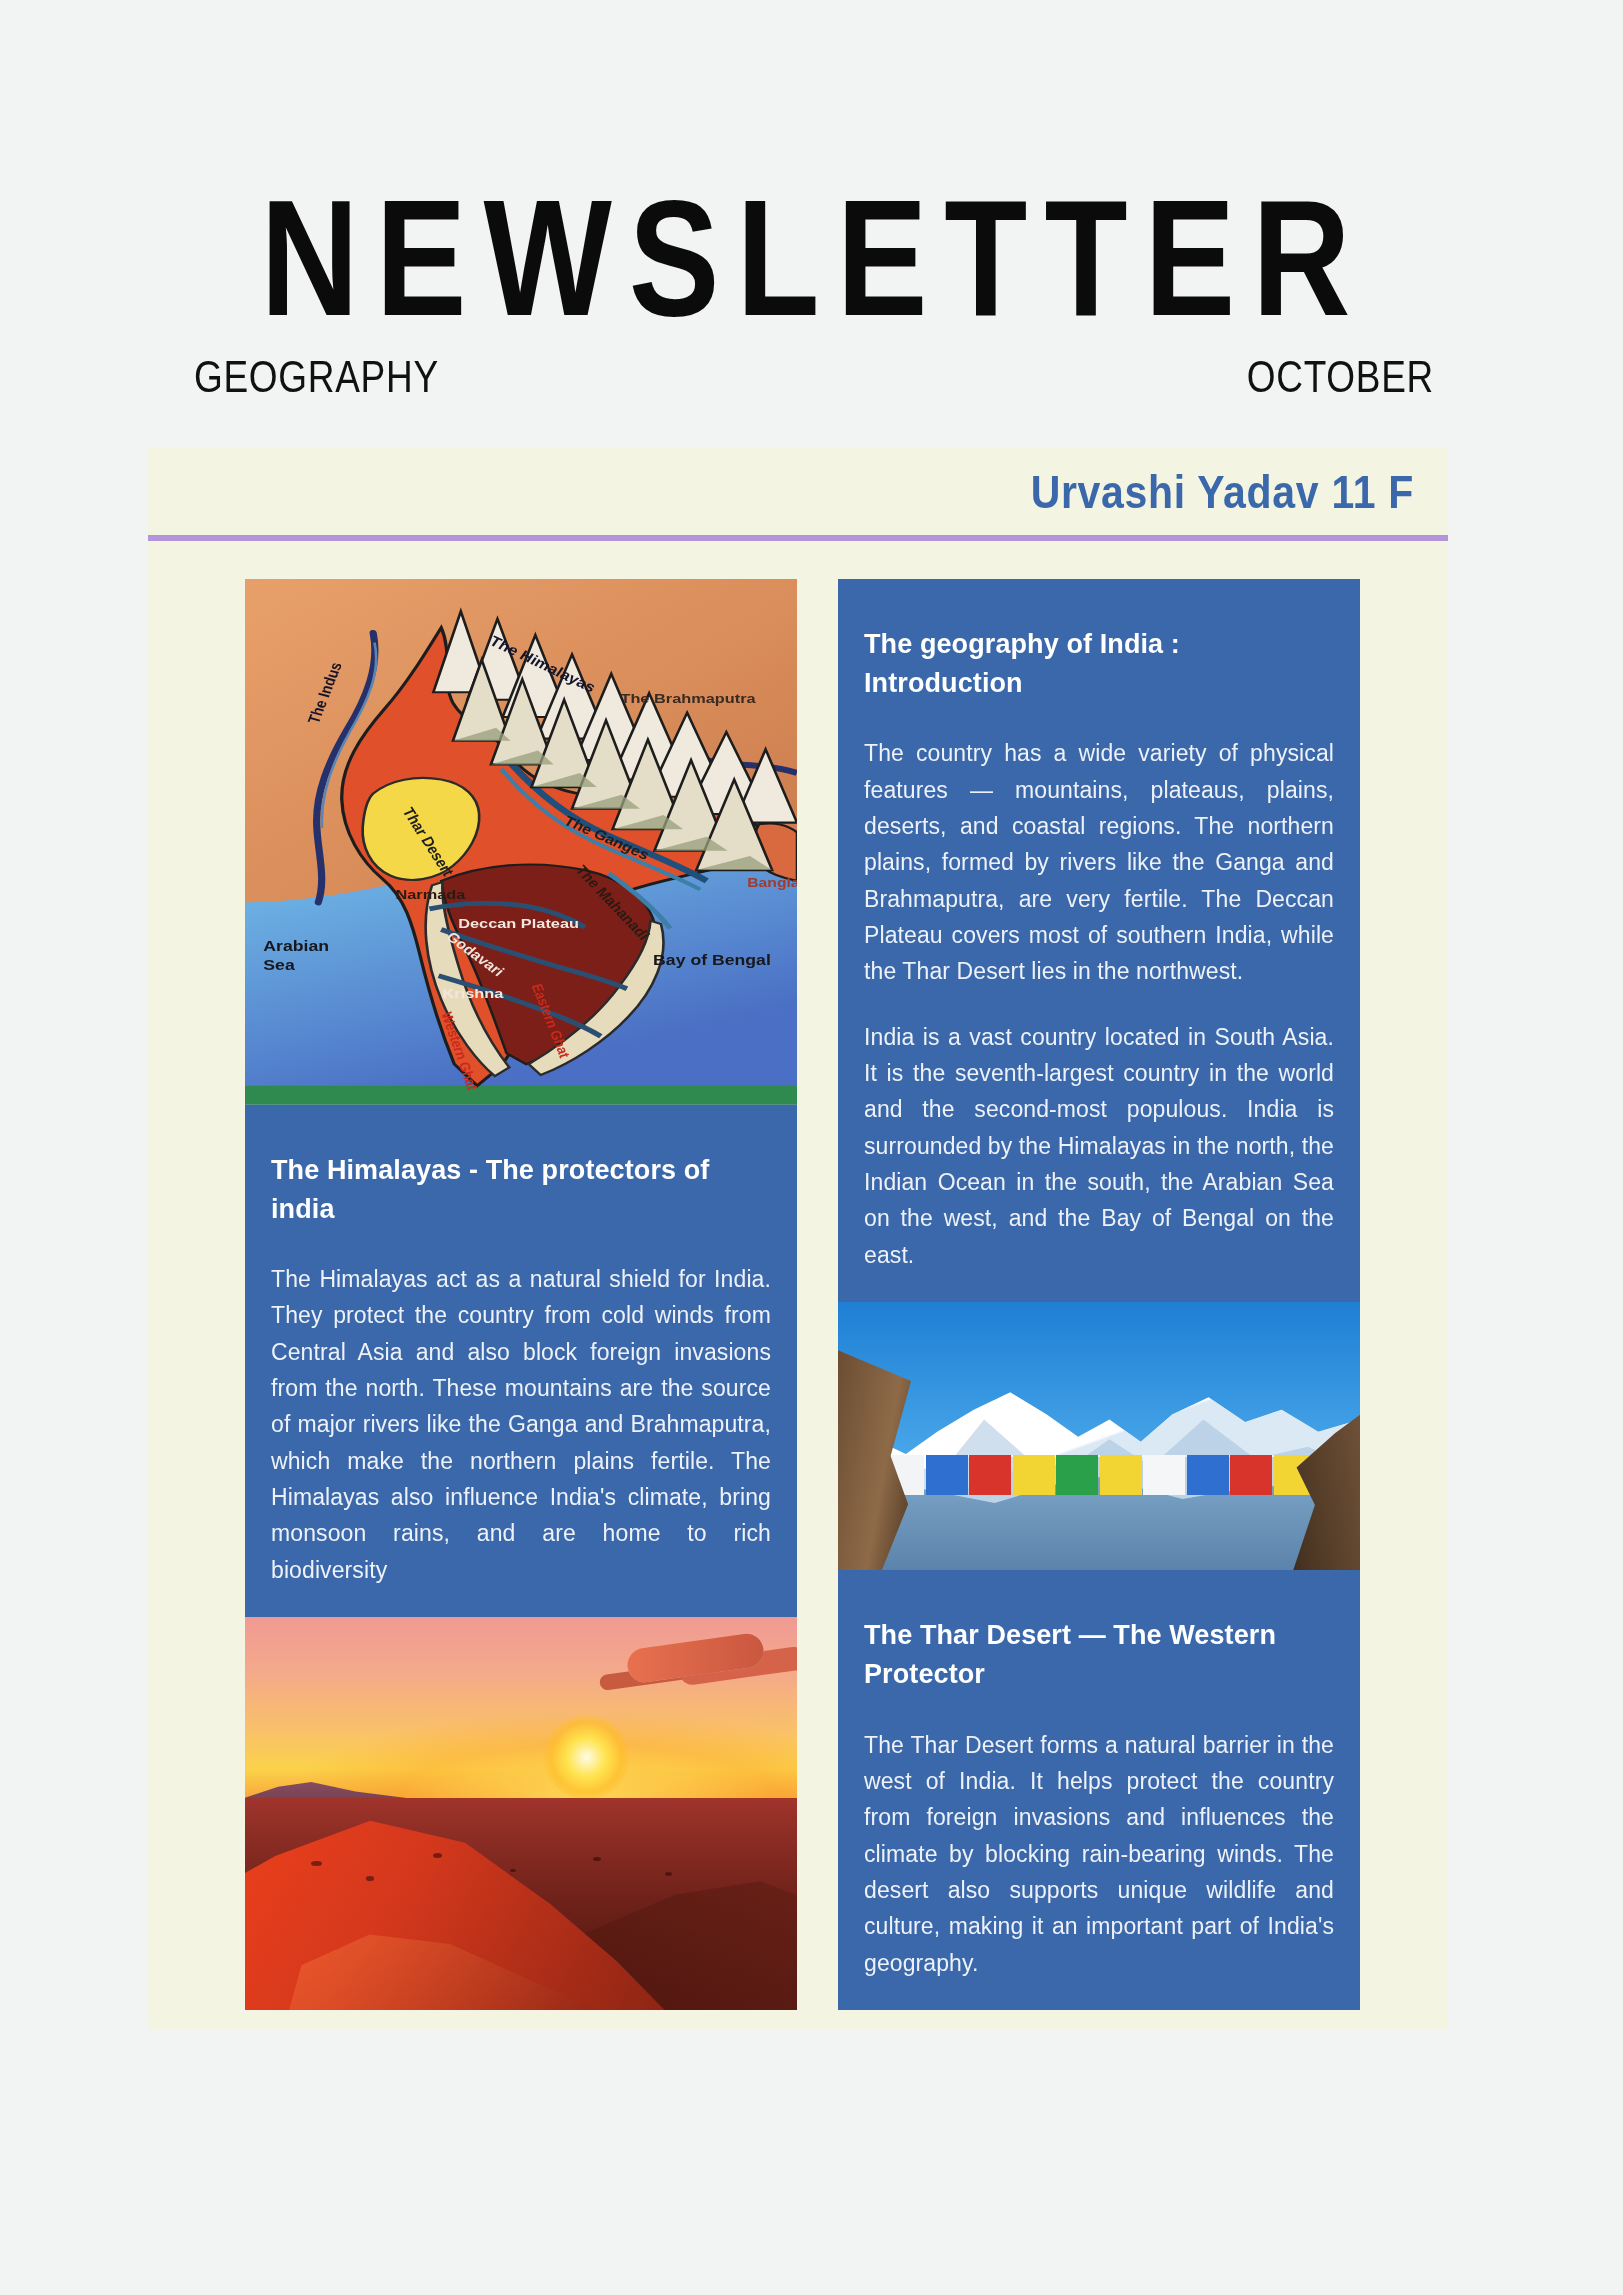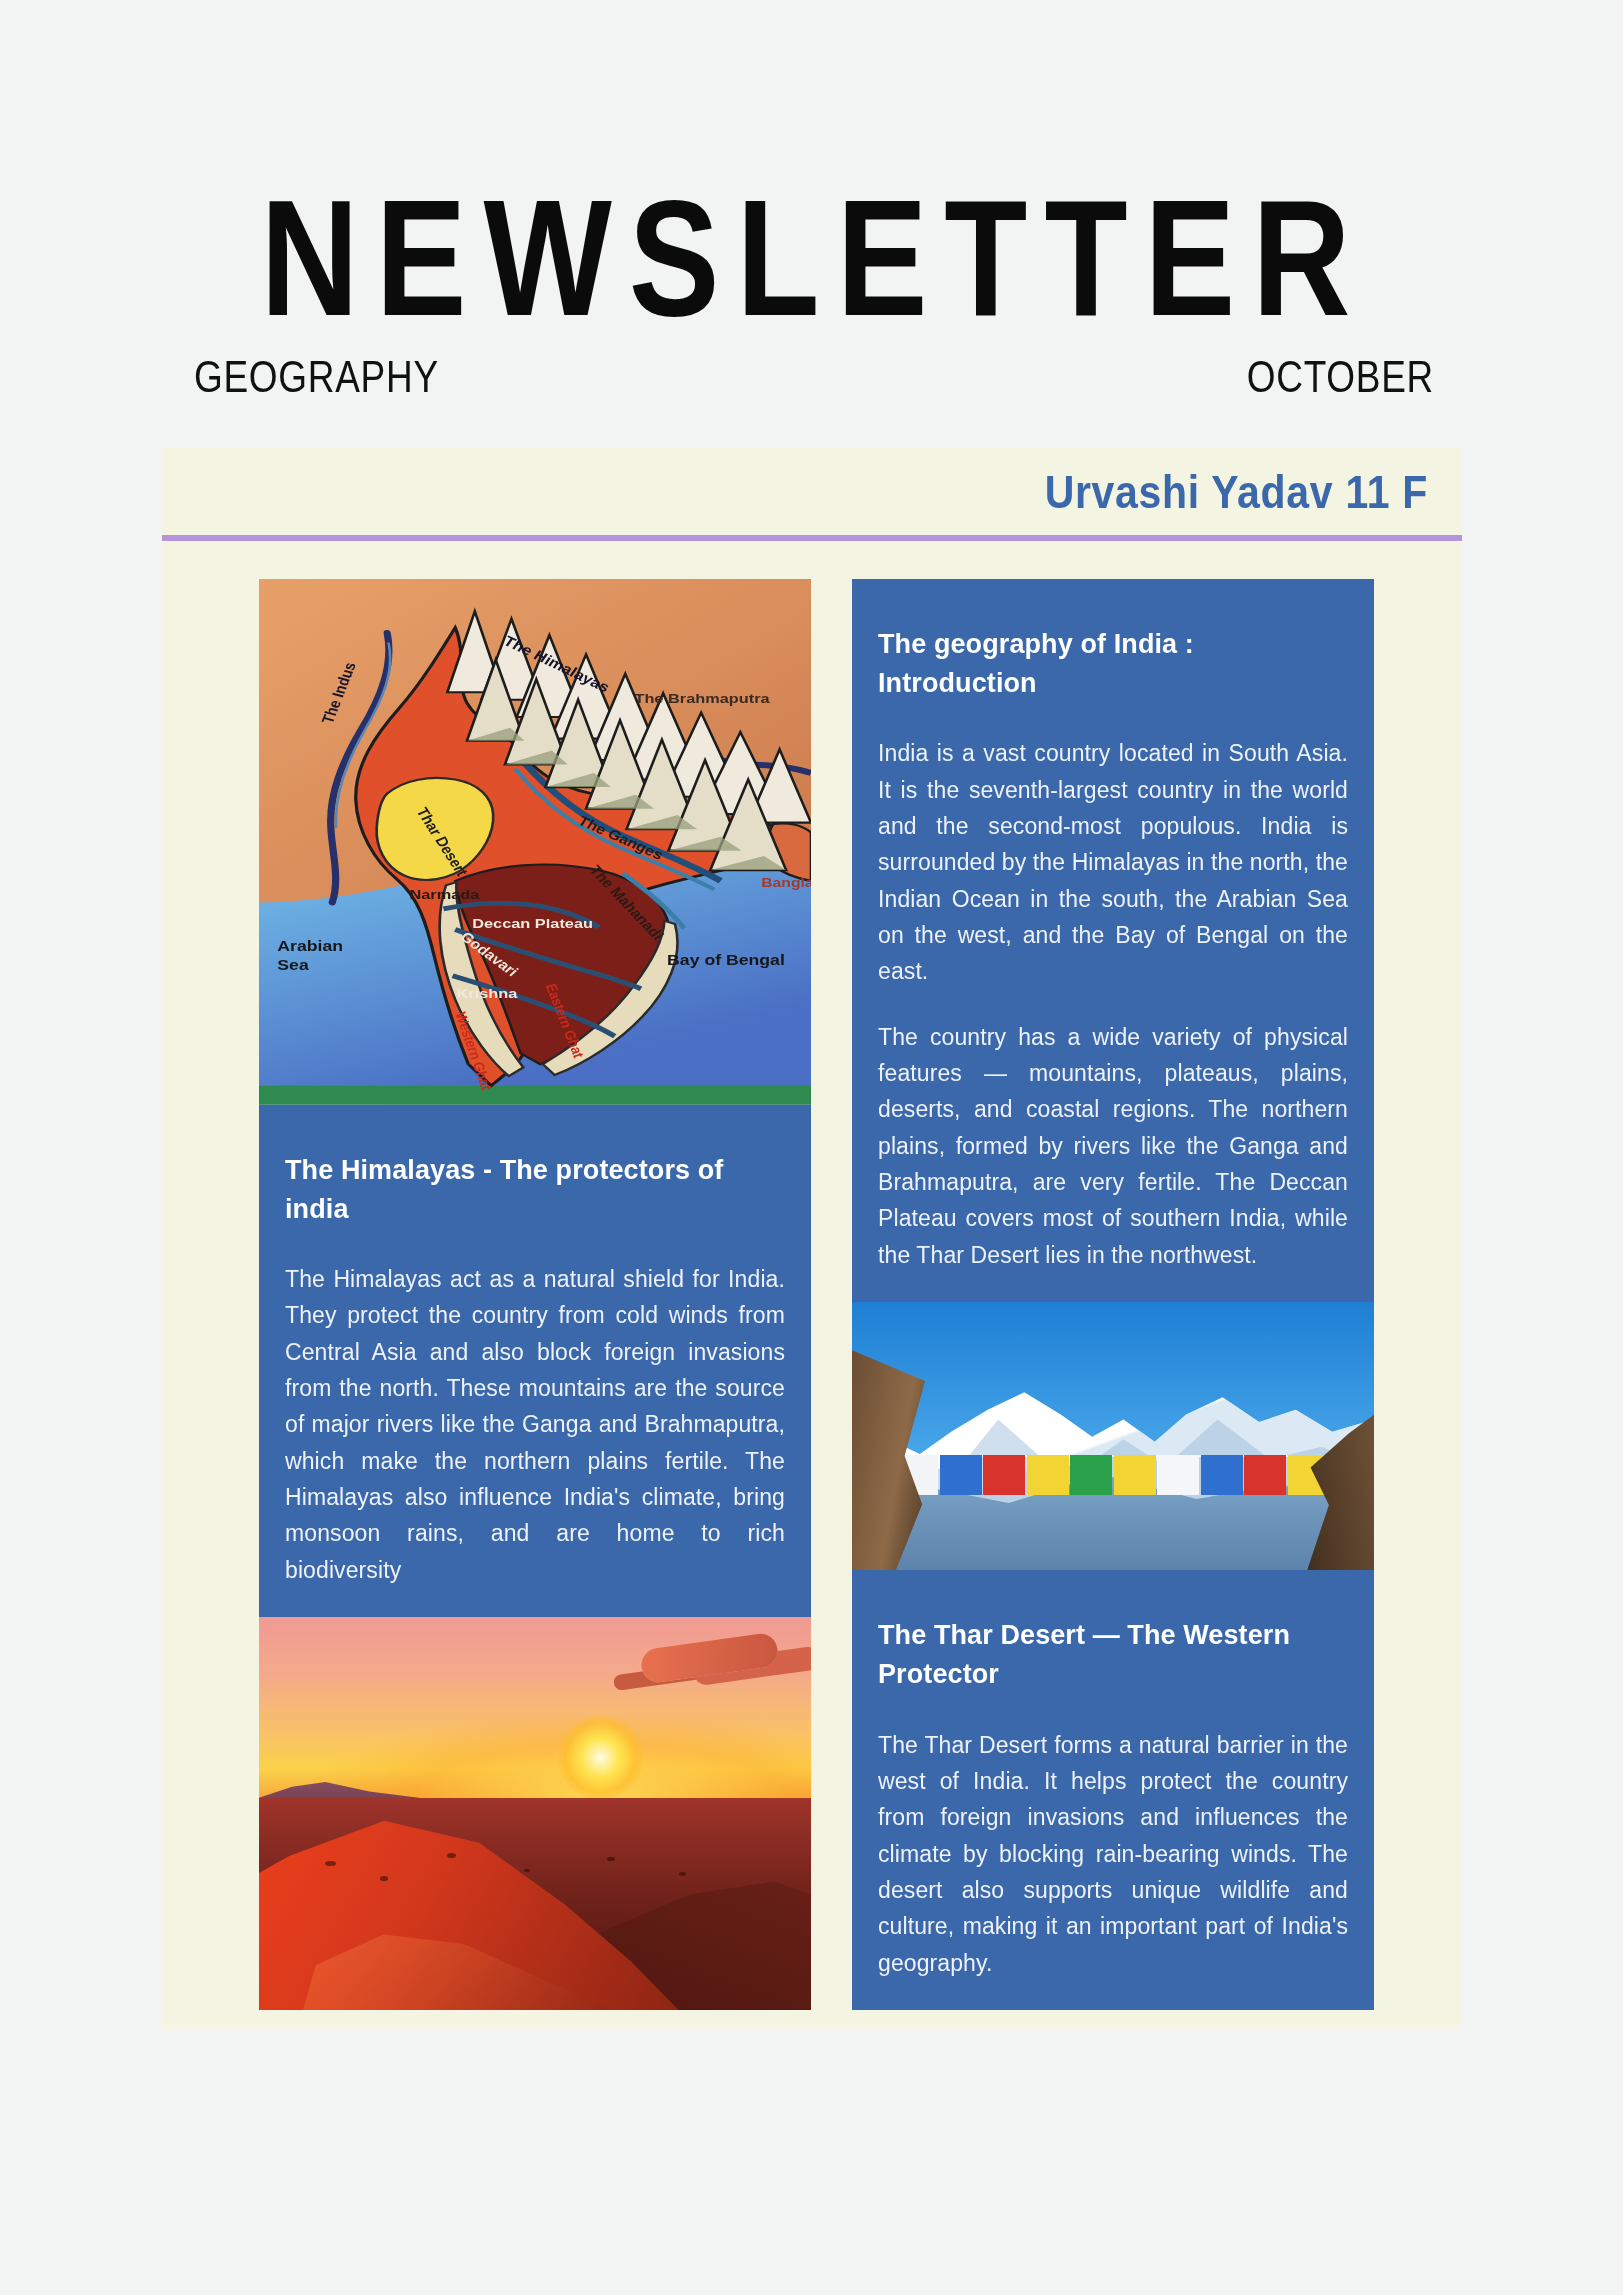--- a/index.html
+++ b/index.html
@@ -31,21 +31,21 @@
     position:absolute; left:194px; top:353px; width:1240px;
     display:flex; justify-content:space-between;
     font-size:37px; letter-spacing:0.7px; color:#111;
     transform:scaleY(1.18); transform-origin:top left;
   }
   .masthead-sub span{display:block;}
   .sub-right{transform-origin:top right;}
 
   
   .panel{
-    position:absolute; left:162px; top:448px;
+    position:absolute; left:148px; top:448px;
     width:1300px; height:1582px;
     background:#f4f4e3;
   }
 
   .byline-row{
     position:absolute; left:0; top:0; width:100%; height:88px;
     display:flex; align-items:center; justify-content:flex-end;
     box-sizing:border-box; padding-right:34px;
   }
   .byline{
@@ -365,22 +365,22 @@
         <span class="des-speck" style="left:48%;top:64%;width:6.5px;height:3.9px;"></span>
         <span class="des-speck" style="left:63%;top:61%;width:8.5px;height:4.6px;"></span>
         <span class="des-speck" style="left:76%;top:65%;width:7.2px;height:3.9px;"></span>
       </div>
     </div>
 
     <div class="col col-right">
 
       <div class="card">
         <h3>The geography of India : Introduction</h3>
+        <p>The country has a wide variety of physical features — mountains, plateaus, plains, deserts, and coastal regions. The northern plains, formed by rivers like the Ganga and Brahmaputra, are very fertile. The Deccan Plateau covers most of southern India, while the Thar Desert lies in the northwest.</p>
         <p>India is a vast country located in South Asia. It is the seventh-largest country in the world and the second-most populous. India is surrounded by the Himalayas in the north, the Indian Ocean in the south, the Arabian Sea on the west, and the Bay of Bengal on the east.</p>
-        <p>The country has a wide variety of physical features — mountains, plateaus, plains, deserts, and coastal regions. The northern plains, formed by rivers like the Ganga and Brahmaputra, are very fertile. The Deccan Plateau covers most of southern India, while the Thar Desert lies in the northwest.</p>
       </div>
 
       <div class="media himalaya">
         <div class="him-sky"></div>
         <div class="him-range"></div>
         <div class="him-shadow"></div>
         <div class="him-valley"></div>
         <div class="flag-line"></div>
         <div class="flags">
           <i style="background:#2f5fa8"></i>

